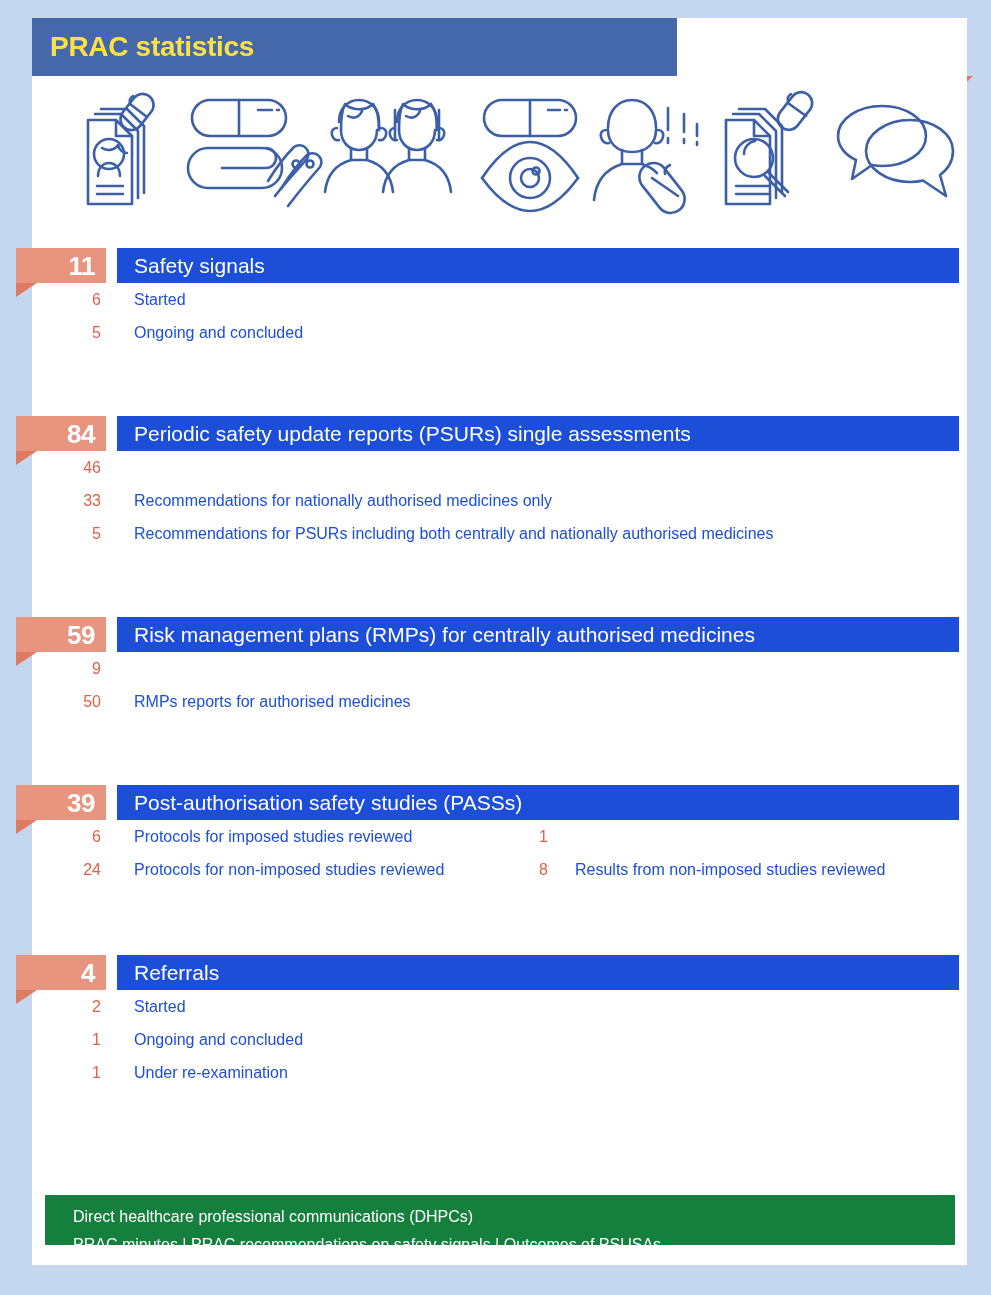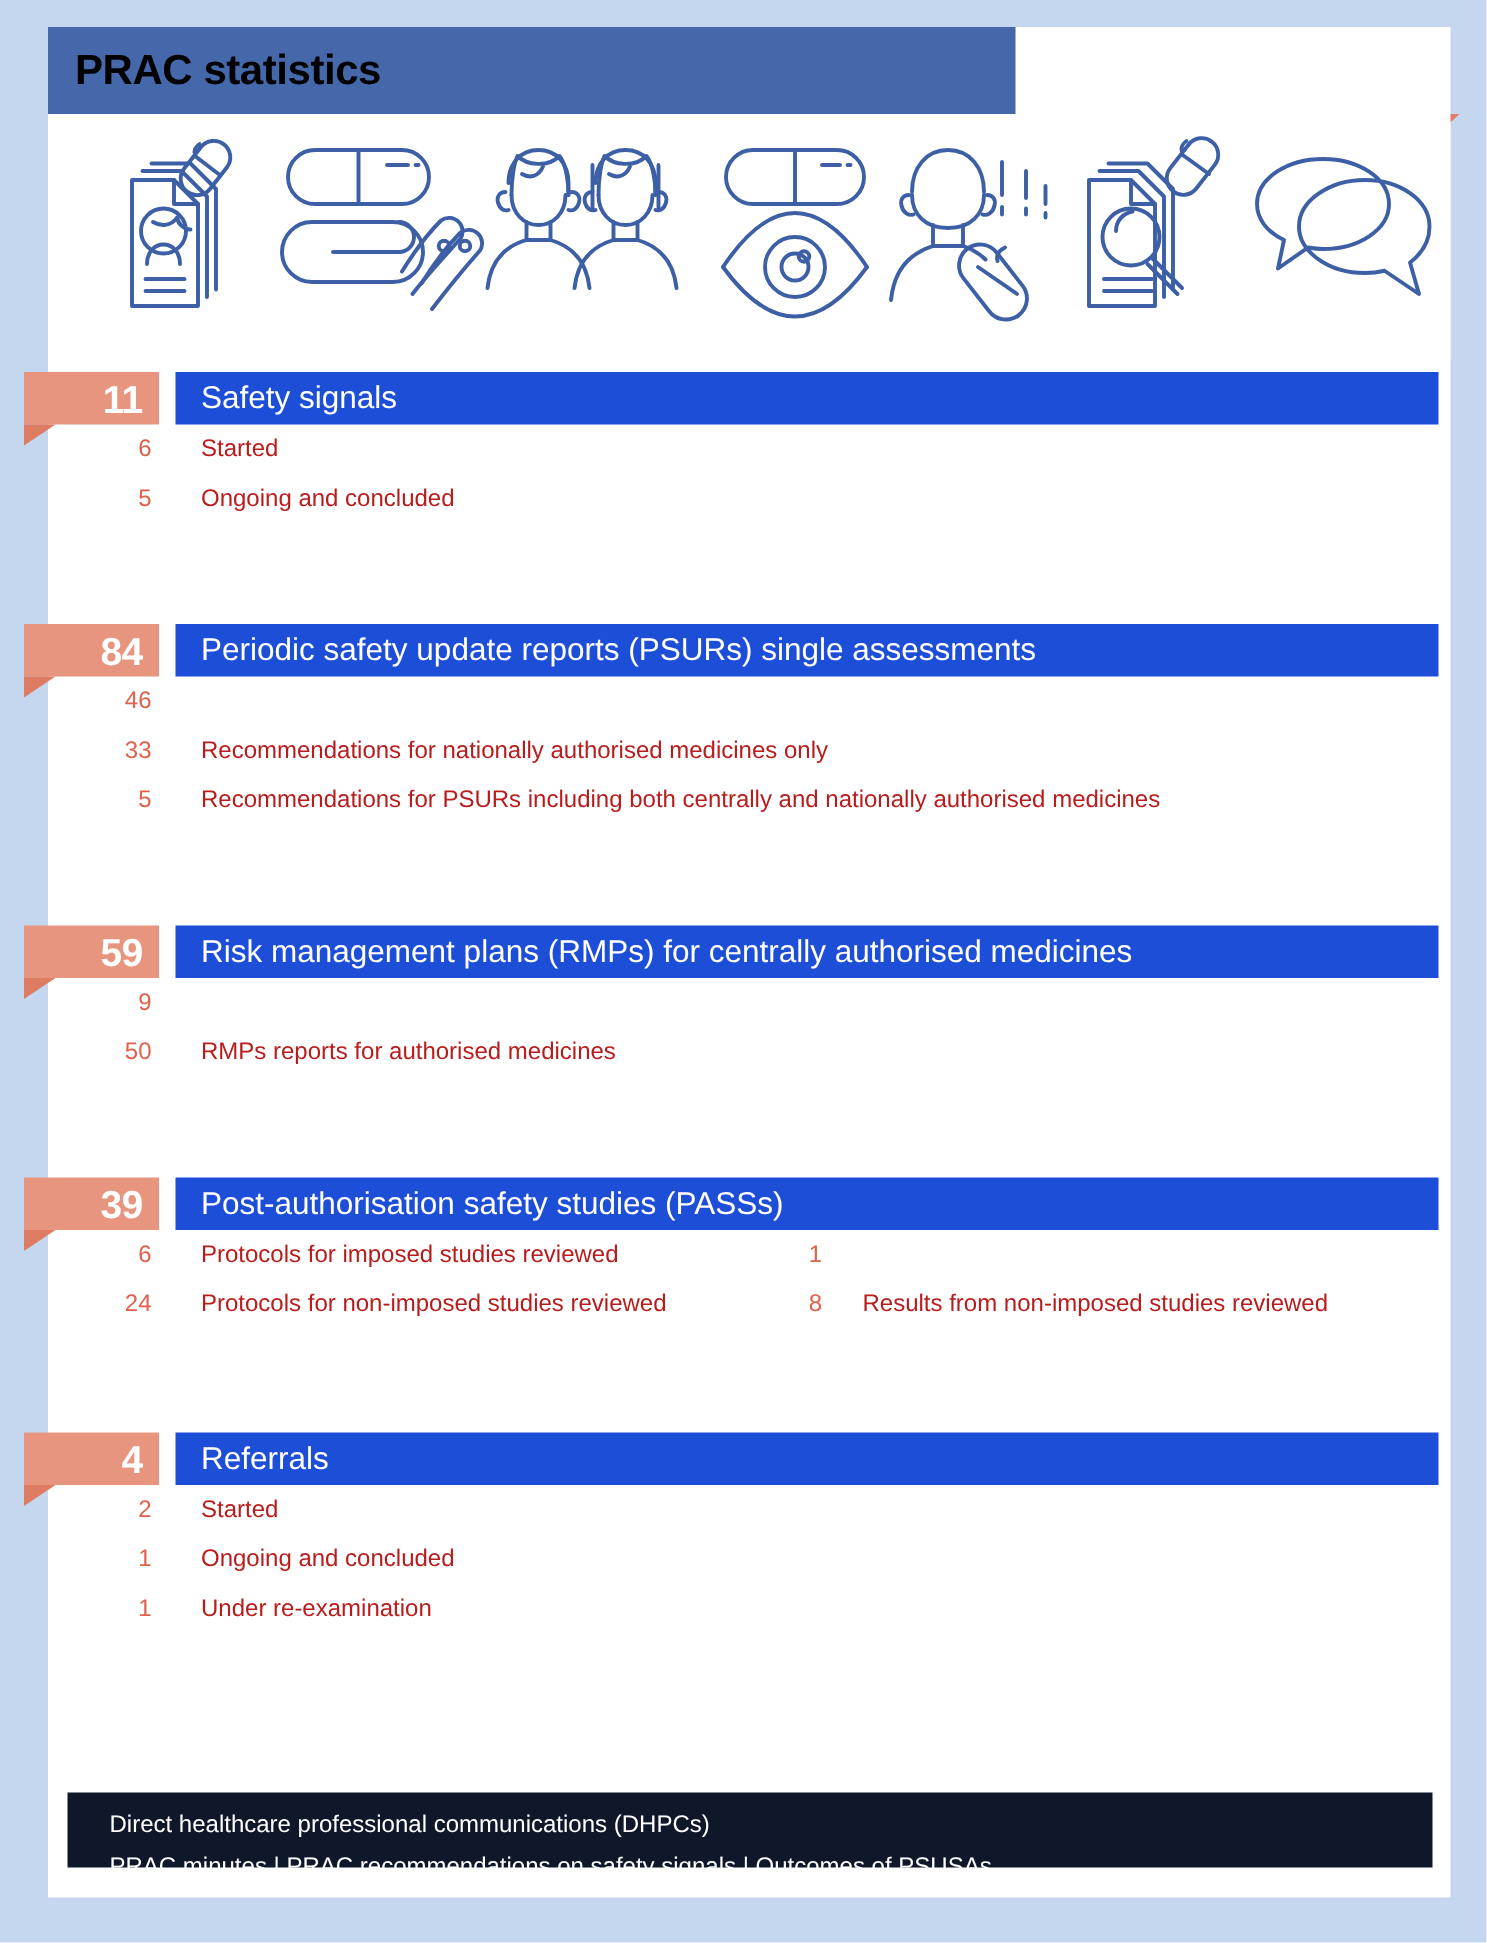--- a/index.html
+++ b/index.html
@@ -36,21 +36,21 @@
     top: 18px;
     width: 645px;
     height: 58px;
     background: #4568ab;
   }
   #title-text {
     position: absolute;
     left: 18px;
     top: 50%;
     transform: translateY(-50%);
-    color: #000000;
+    color: #fde047;
     font-size: 28px;
     font-weight: bold;
     letter-spacing: -0.3px;
     white-space: nowrap;
   }
   #date-bar {
     position: absolute;
     left: 677px;
     top: 18px;
     width: 296px;
@@ -148,38 +148,38 @@
     position: absolute;
     width: 44px;
     text-align: right;
     color: #e0614b;
     font-size: 16px;
     top: 0;
     line-height: 33px;
   }
   .row-label {
     position: absolute;
-    color: #b91c1c;
+    color: #1d4ed8;
     font-size: 16px;
     top: 0;
     line-height: 33px;
     white-space: nowrap;
   }
   .col-a .row-num { left: 57px; }
   .col-a .row-label { left: 134px; }
   .col-b .row-num { left: 504px; }
   .col-b .row-label { left: 575px; }
   
   #footer {
     position: absolute;
     left: 45px;
     top: 1195px;
     width: 910px;
     height: 50px;
-    background: #0f172a;
+    background: #15803d;
   }
   .foot-line {
     position: absolute;
     left: 28px;
     color: #ffffff;
     font-size: 16px;
     white-space: nowrap;
   }
   #foot-1 { top: 13px; }
   #foot-2 { top: 41px; }

